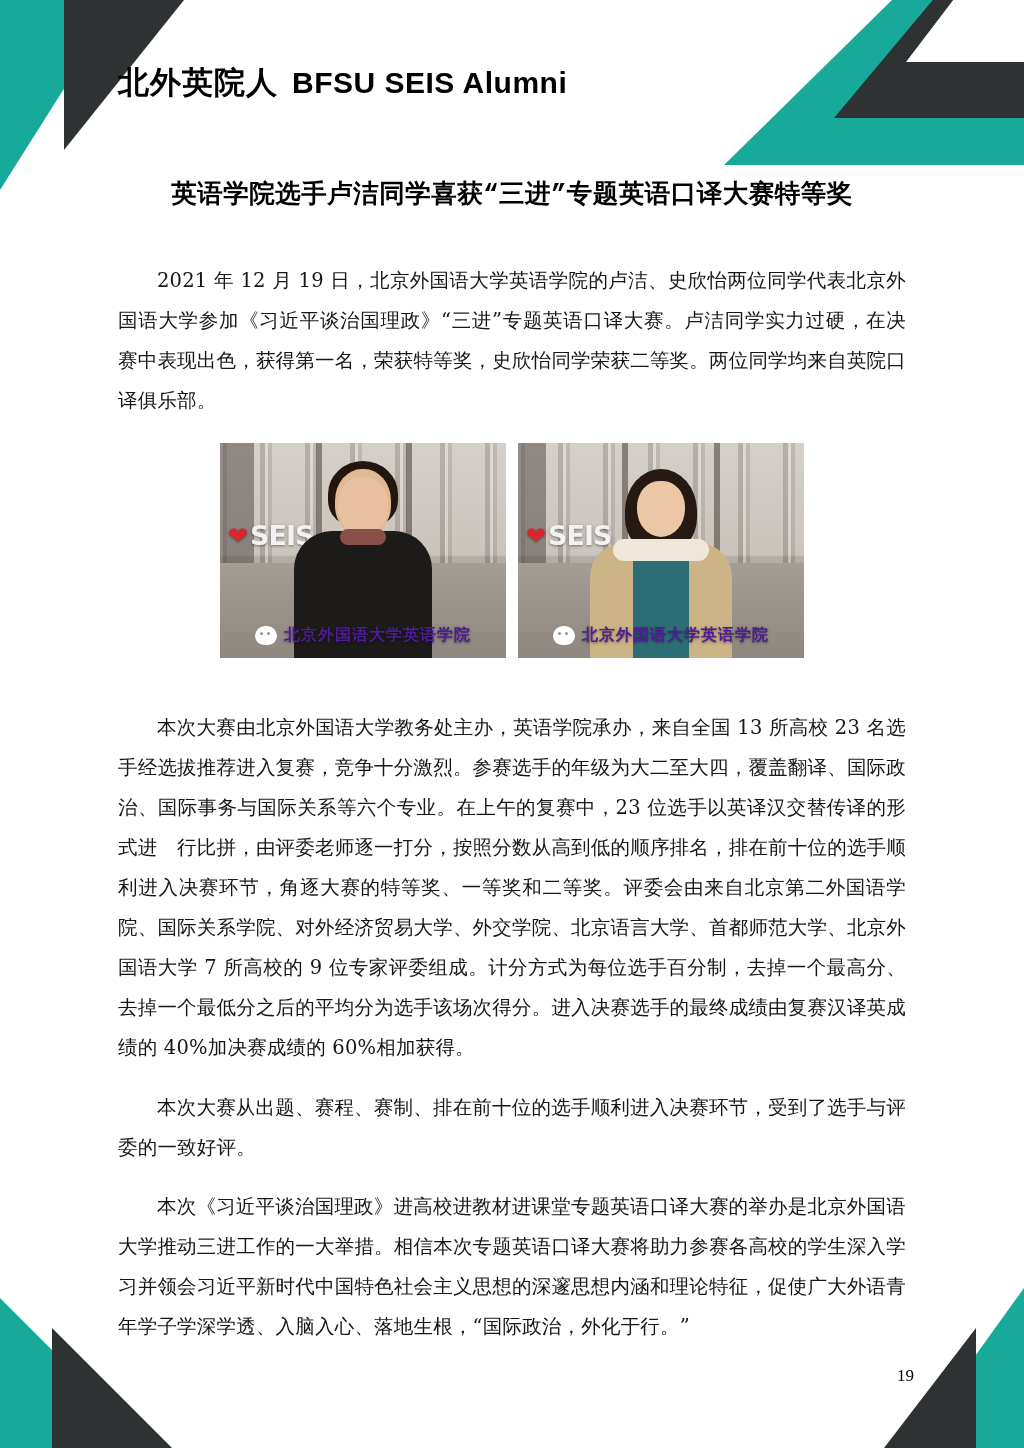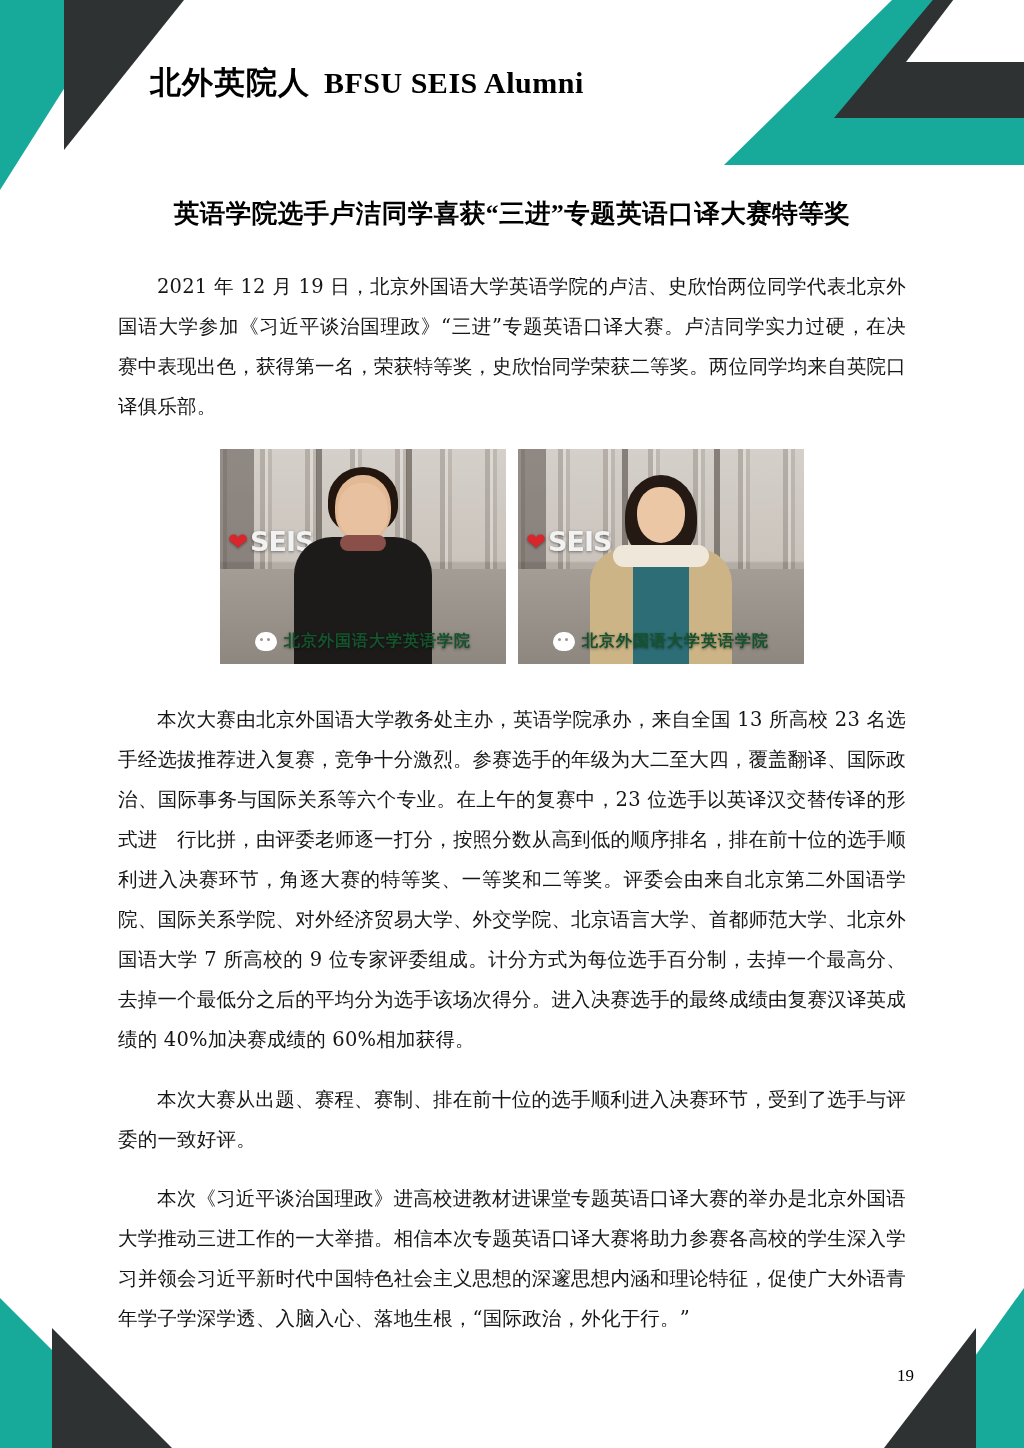--- a/index.html
+++ b/index.html
@@ -86,42 +86,41 @@
     display: flex;
     align-items: baseline;
     gap: 14px;
   }
   .masthead-cn {
     font-family: "DejaVu Sans", sans-serif;
     font-weight: bold;
     font-size: 31px;
     color: #000;
     letter-spacing: 1px;
-    margin-left: 32px;
   }
   .masthead-en {
-    font-family: Liberation Serif, serif;
+    font-family: Liberation Sans, sans-serif;
     font-weight: bold;
     font-size: 30px;
     color: #000;
     letter-spacing: 0.5px;
   }
 
   .article-title {
-    margin-top: 92px;
+    margin-top: 72px;
     text-align: center;
-    font-family: Liberation Serif, serif;
+    font-family: Liberation Mono, monospace;
     font-weight: bold;
     font-size: 25.5px;
     color: #000;
     letter-spacing: 0.5px;
   }
 
   .body-text {
-    margin-top: 36px;
+    margin-top: 50px;
     font-family: "DejaVu Serif", serif;
     font-size: 19.5px;
     line-height: 40px;
     color: #161616;
     text-align: justify;
     text-indent: 2em;
     letter-spacing: 0.2px;
   }
   .body-text.tight { margin-top: 0; }
 
@@ -248,21 +247,21 @@
     border-radius: 12px;
     background: #efe7da;
   }
   .ph-watermark {
     position: absolute;
     left: 0; right: 0; bottom: 12px;
     display: flex;
     align-items: center;
     justify-content: center;
     gap: 7px;
-    color: #14532d;
+    color: #4c1d95;
     font-family: "DejaVu Sans", sans-serif;
     font-weight: bold;
     font-size: 16px;
     letter-spacing: 1px;
     text-shadow: 0 1px 3px rgba(0,0,0,0.5);
   }
   .wechat-badge {
     width: 22px; height: 19px;
     border-radius: 10px 10px 9px 9px;
     background: #ffffff;

